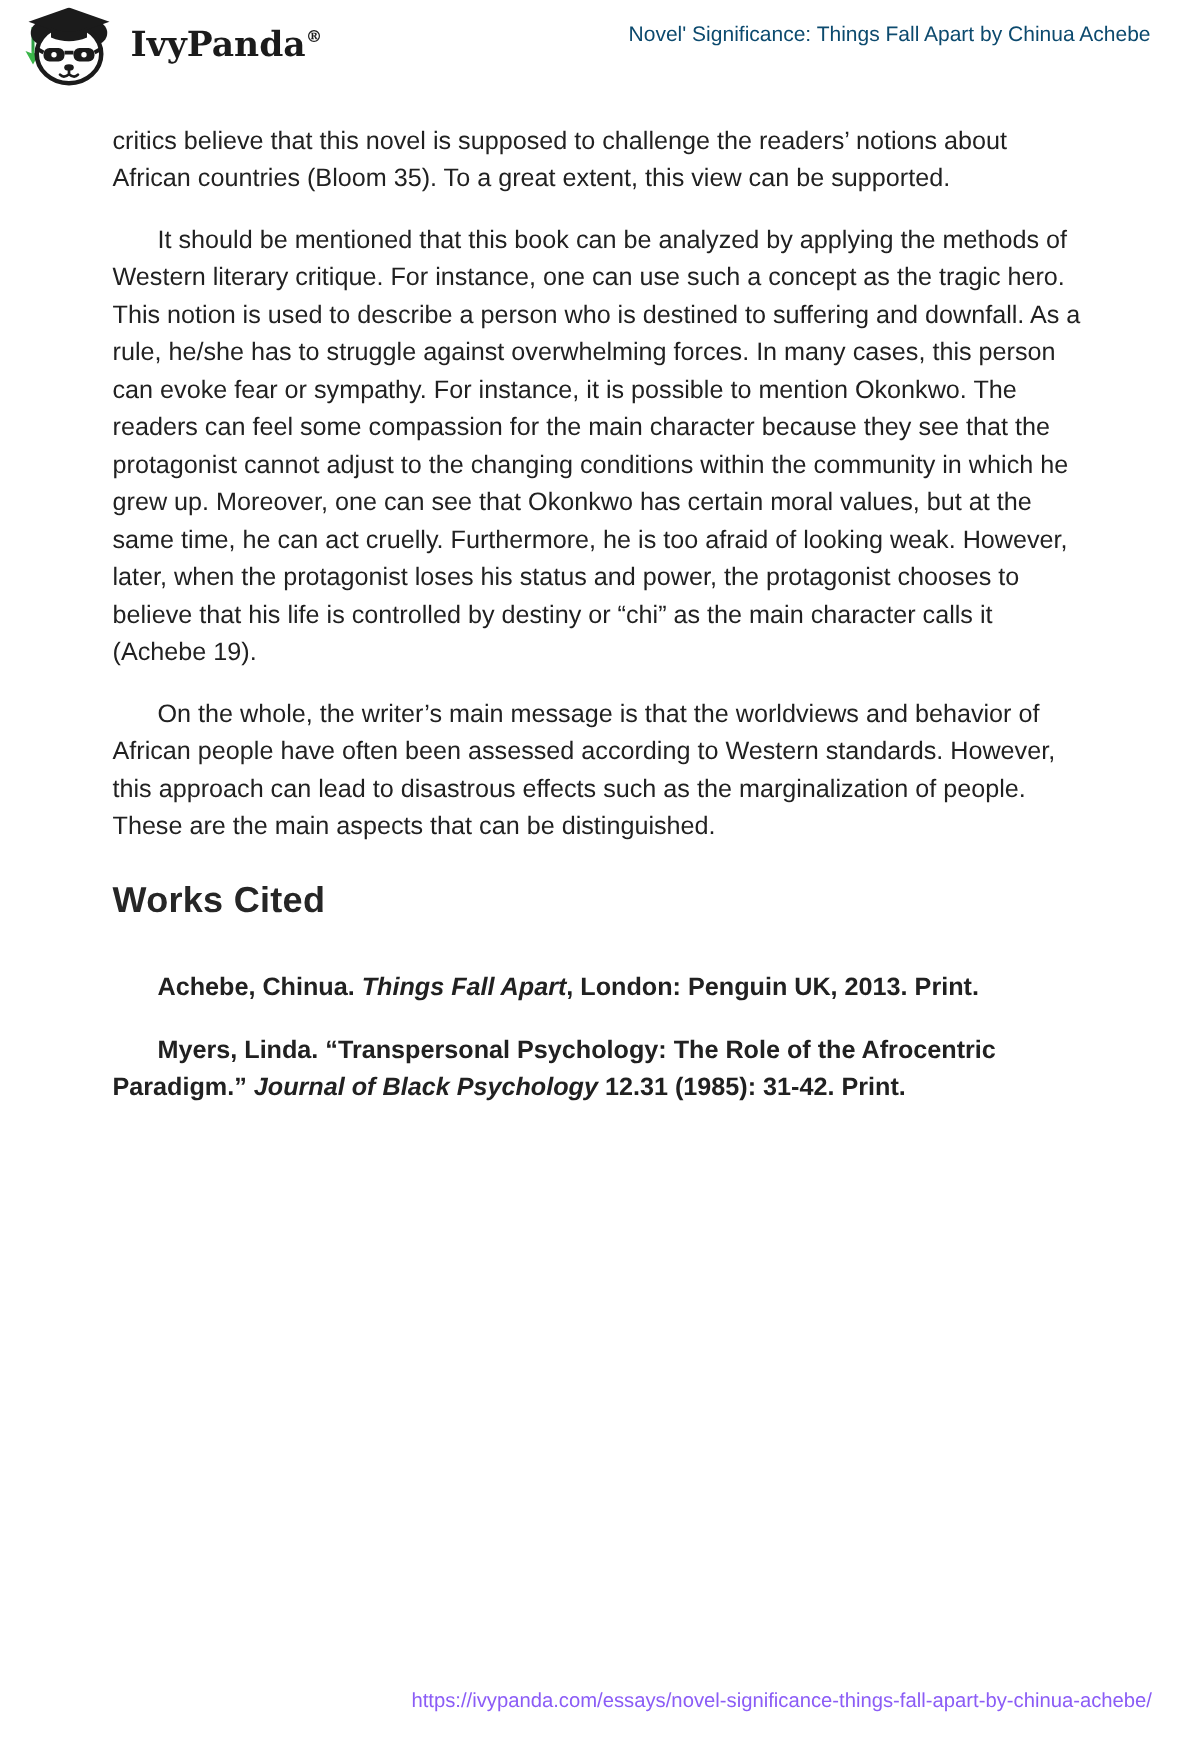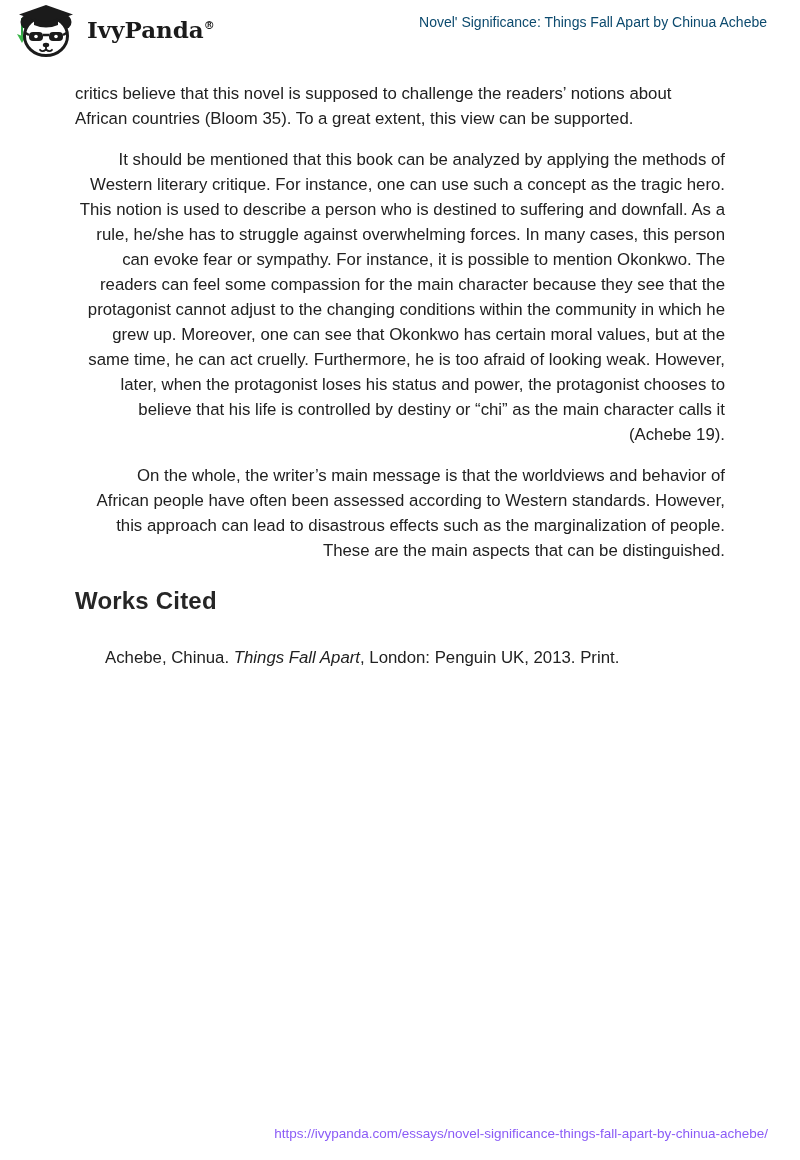--- a/index.html
+++ b/index.html
@@ -42,30 +42,30 @@
     position:absolute;
     left:75px;
     top:71px;
     width:650px;
     font-size:16.8px;
     line-height:25px;
     color:#212121;
     margin-top:10px;
   }
   p.body-par { margin:0 0 16px 0; }
-  p.first-indent { text-indent:30px;text-align:right; }
+  p.first-indent { text-indent:30px; }
   h1.works-cited {
     font-size:24px;
     line-height:33px;
     font-weight:700;
     color:#262626;
     margin:21px 0 28px 0;
     letter-spacing:0.2px;
   }
-  p.reference { margin:0 0 17px 0; text-indent:30px; }
+  p.reference { margin:0 0 17px 0; text-indent:30px;font-weight:bold; }
   .italic { font-style:italic; }
   
   .footer-url {
     position:absolute;
     right:32px;
     top:1126px;
     font-size:13.5px;
     color:#8b5cf6;
     text-decoration:none;
     white-space:nowrap;
@@ -109,18 +109,19 @@
 
   <div class="content">
     <p class="body-par">critics believe that this novel is supposed to challenge the readers’ notions about African countries (Bloom 35). To a great extent, this view can be supported.</p>
     <p class="body-par first-indent">It should be mentioned that this book can be analyzed by applying the methods of Western literary critique. For instance, one can use such a concept as the tragic hero. This notion is used to describe a person who is destined to suffering and downfall. As a rule, he/she has to struggle against overwhelming forces. In many cases, this person can evoke fear or sympathy. For instance, it is possible to mention Okonkwo. The readers can feel some compassion for the main character because they see that the protagonist cannot adjust to the changing conditions within the community in which he grew up. Moreover, one can see that Okonkwo has certain moral values, but at the same time, he can act cruelly. Furthermore, he is too afraid of looking weak. However, later, when the protagonist loses his status and power, the protagonist chooses to believe that his life is controlled by destiny or “chi” as the main character calls it (Achebe 19).</p>
     <p class="body-par first-indent">On the whole, the writer’s main message is that the worldviews and behavior of African people have often been assessed according to Western standards. However, this approach can lead to disastrous effects such as the marginalization of people. These are the main aspects that can be distinguished.</p>
 
     <h1 class="works-cited">Works Cited</h1>
 
     <div>
         <p class="reference"><span>Achebe, Chinua. </span><span class="italic">Things Fall Apart</span><span>, London: Penguin UK, 2013. Print.</span></p>
+        <p class="reference"><span>Myers, Linda. “Transpersonal Psychology: The Role of the Afrocentric Paradigm.” </span><span class="italic">Journal of Black Psychology</span><span> 12.31 (1985): 31-42. Print.</span></p>
       </div>
   </div>
 
   <a class="footer-url" href="#">https://ivypanda.com/essays/novel-significance-things-fall-apart-by-chinua-achebe/</a>
 
 </div>
 
 </body></html>

